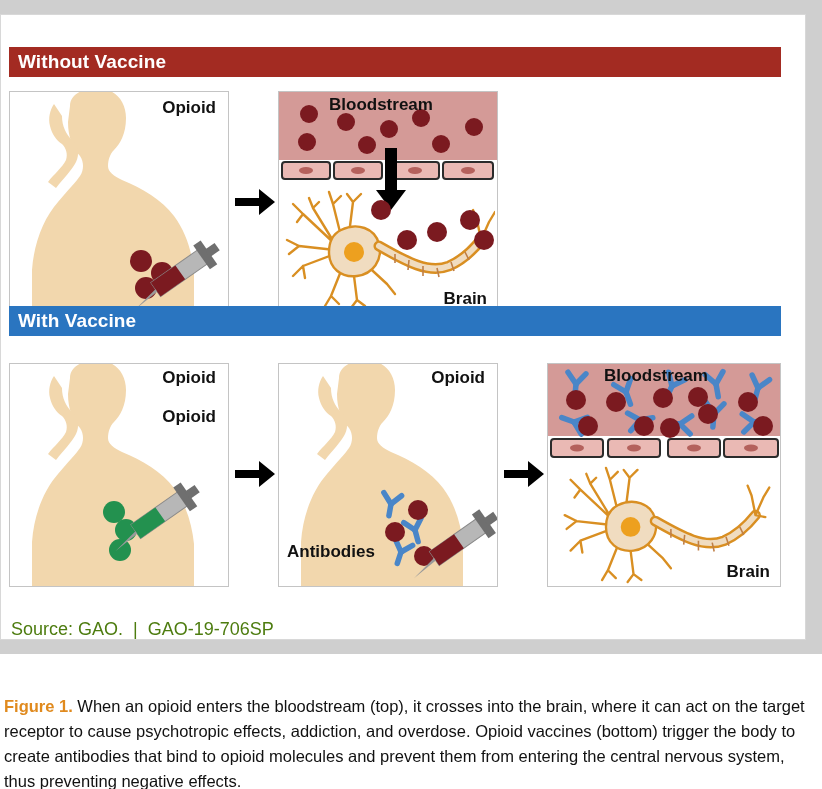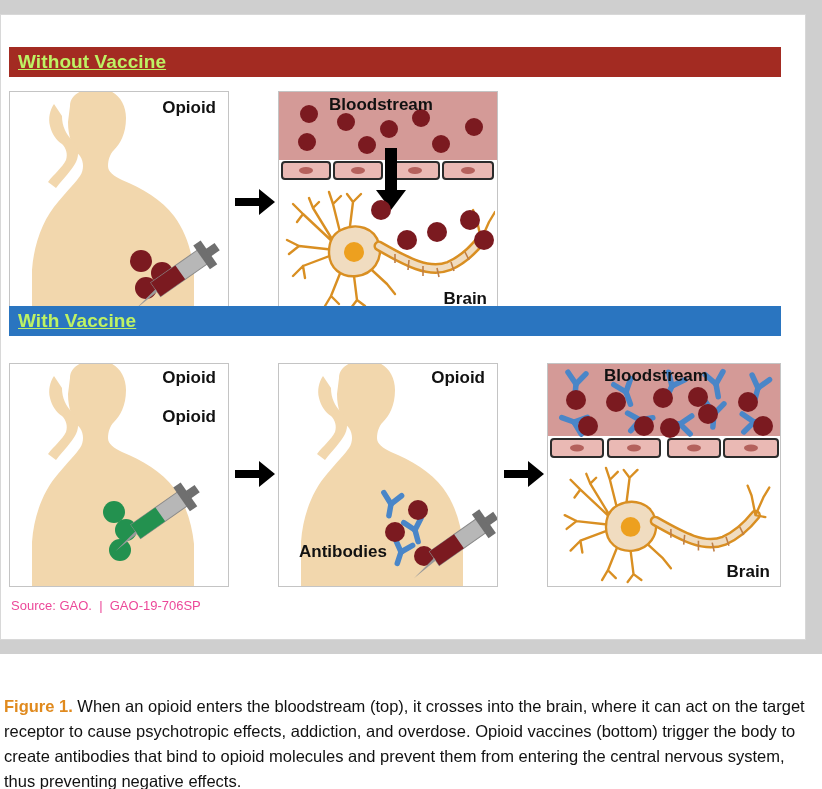--- a/index.html
+++ b/index.html
@@ -17,22 +17,22 @@
   .mid-gray{position:absolute;left:0;top:640px;width:822px;height:14px;background:#cfcfcf;}
   .figure-card{
     position:absolute;left:0;top:14px;width:806px;height:626px;
     background:#ffffff;border:1px solid #d8d8d8;box-sizing:border-box;
   }
 
   
   .sec-header{
     position:absolute;height:30px;left:8px;width:772px;
     display:flex;align-items:center;
-    color:#bef264;font-size:19px;font-weight:bold;
-    padding-left:9px;box-sizing:border-box;letter-spacing:.1px;text-decoration:underline;
+    color:#ffffff;font-size:19px;font-weight:bold;
+    padding-left:9px;box-sizing:border-box;letter-spacing:.1px;
   }
   #hdr-without{top:32px;background:#a32b22;}
   #hdr-with{top:291px;background:#2a75c0;}
 
   
   .panel{
     position:absolute;background:#ffffff;
     border:1px solid #c4c4c4;box-sizing:border-box;overflow:hidden;
   }
   .panel-label{
@@ -42,22 +42,22 @@
   .lbl-right{text-align:left;}
 
   
   .arrow{position:absolute;z-index:7;}
 
   
   .body-svg{position:absolute;left:0;top:0;}
 
   
   .source{
-    position:absolute;left:10px;top:583px;
-    font-size:13px;color:#ec4899;white-space:pre;
+    position:absolute;left:10px;top:604px;
+    font-size:18px;color:#4d7c0f;white-space:pre;
   }
 
   
   .caption{
     position:absolute;left:4px;top:694px;width:812px;
     font-size:16.5px;line-height:25px;color:#111;
   }
   .caption b{color:#e08a1e;font-weight:bold;}
 </style>
 </head>
@@ -248,21 +248,21 @@
       <svg style="position:absolute;left:0;top:0;" width="220" height="224">
         <g transform="rotate(-35 178 178)">
           <rect x="150" y="170" width="58" height="17" fill="#b7b7b7" stroke="#8a8a8a" stroke-width="1"></rect>
           <rect x="150" y="170" width="30" height="17" fill="#7b1a20"></rect>
           <rect x="206" y="164" width="9" height="29" fill="#6f6f6f"></rect>
           <rect x="213" y="174" width="12" height="9" fill="#6f6f6f"></rect>
           <path d="M150 178 L122 183 L150 181 Z" fill="#9a9a9a"></path>
         </g>
       </svg>
       <div class="panel-label lbl-right" style="right:12px;top:4px;">Opioid</div>
-      <div class="panel-label" style="left:20px;bottom:24px;">Antibodies</div>
+      <div class="panel-label" style="left:8px;bottom:24px;">Antibodies</div>
     </div>
 
     <svg class="arrow" style="left:503px;top:444px;" width="40" height="30">
       <path d="M0 11 L24 11 L24 2 L40 15 L24 28 L24 19 L0 19 Z" fill="#000"></path>
     </svg>
 
     <div class="panel" style="left:546px;top:348px;width:234px;height:224px;">
       <div style="position:absolute;left:0;top:0;width:100%;height:72px;background:#d49a97;"></div>
       <svg style="position:absolute;left:0;top:0;" width="234" height="100">
         <g stroke="#4a86c8" stroke-width="5.5" fill="none" stroke-linecap="round">

